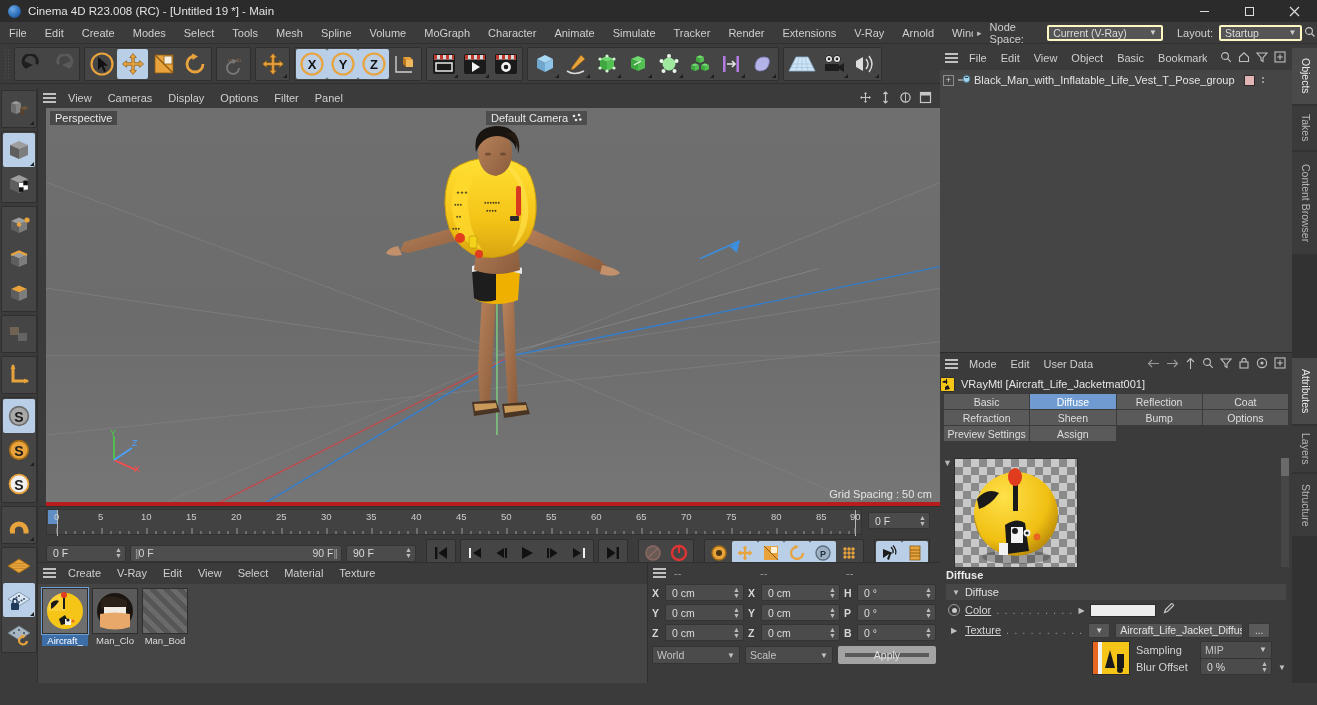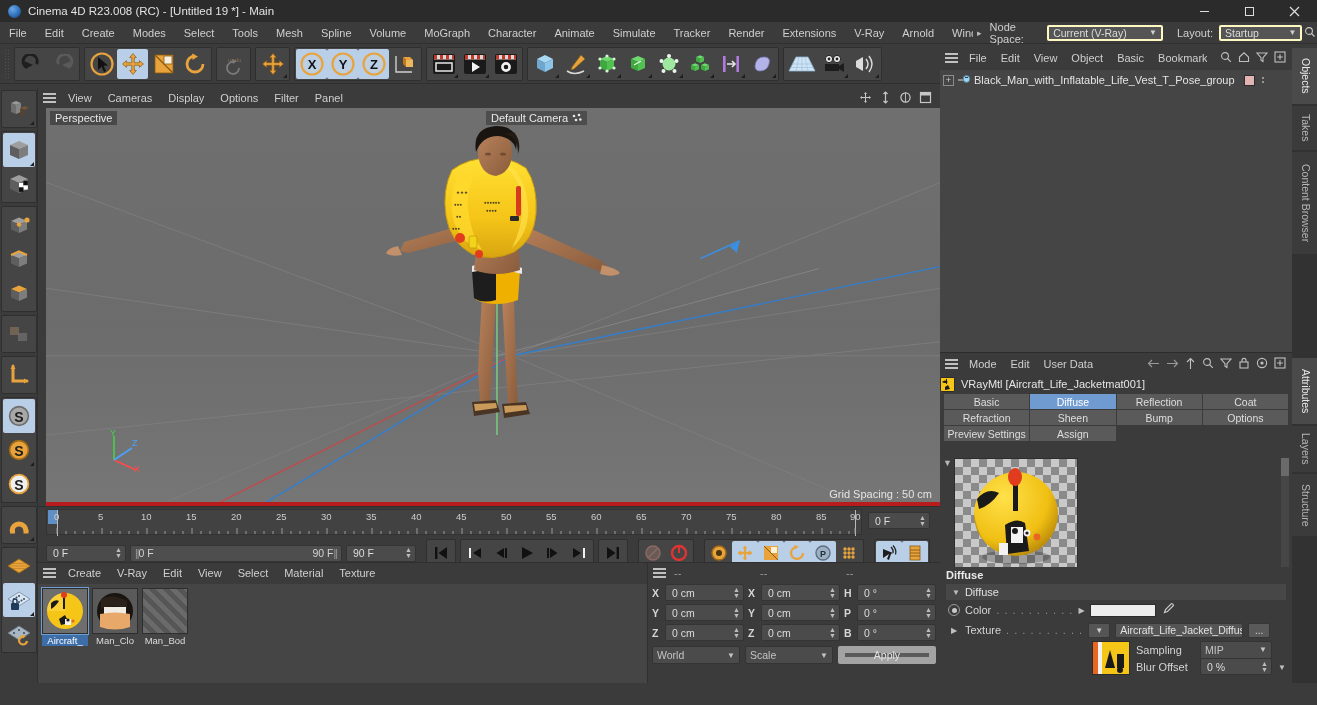--- a/index.html
+++ b/index.html
@@ -186,21 +186,21 @@
     background-size:16px 16px; background-position:0 0, 8px 8px; background-color:#c9c9c9;
     border:1px solid #2e2e2e; overflow:hidden; }
   .scrollbar-v { position:absolute; right:3px; top:4px; width:8px; height:112px; background:#464646; }
   .scrollbar-v i { position:absolute; left:0; top:0; width:8px; height:18px; background:#6a6a6a; }
 
   .diffsec { position:absolute; left:0; bottom:0; right:0; height:116px; background:#3b3b3b; }
   .ds-h { font-size:11px; font-weight:bold; color:#eaeaea; padding:2px 0 3px 6px; }
   .ds-group { background:#474747; margin:0 6px; height:16px; display:flex; align-items:center;
     gap:5px; padding-left:6px; font-size:11px; color:#e0e0e0; }
   .ds-row { display:flex; align-items:center; height:20px; padding-left:8px; gap:5px; font-size:11px; }
-  .ds-lbl { color:#d4d4d4; }
+  .ds-lbl { color:#d4d4d4;text-decoration:underline; }
   .ds-dots { color:#8d8d8d; letter-spacing:1px; }
   .radio-ico { width:12px; height:12px; border-radius:50%; border:1px solid #9a9a9a;
     display:flex; align-items:center; justify-content:center; }
   .radio-ico i { width:5px; height:5px; border-radius:50%; background:#c9c9c9; }
   .colorswatch { width:66px; height:13px; background:#ededed; border:1px solid #2c2c2c; }
   .dropbtn { width:22px; height:15px; background:#555; border:1px solid #373737; border-radius:2px;
     display:flex; align-items:center; justify-content:center; font-size:8px; color:#d0d0d0; }
   .texfield { height:15px; background:#555; border:1px solid #373737; border-radius:2px;
     display:flex; align-items:center; padding:0 4px; color:#e2e2e2; font-size:10.5px;
     width:128px; overflow:hidden; white-space:nowrap; }

